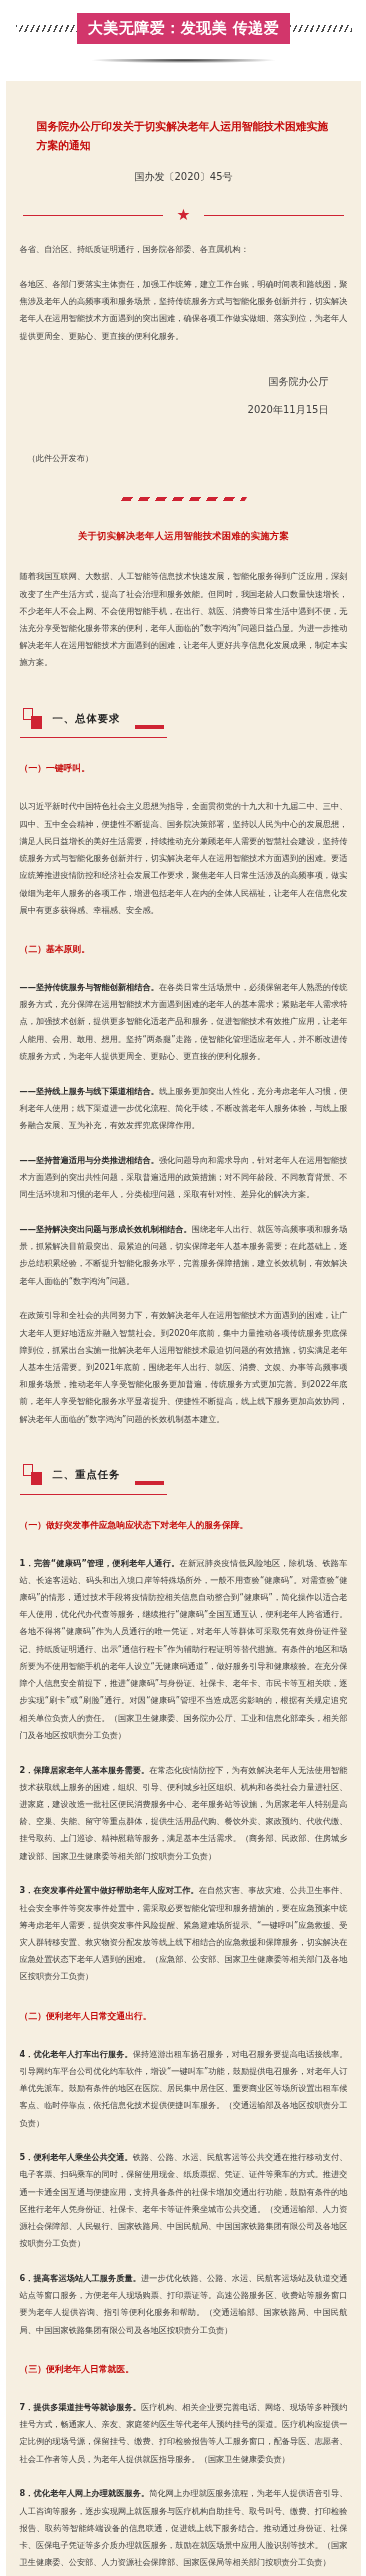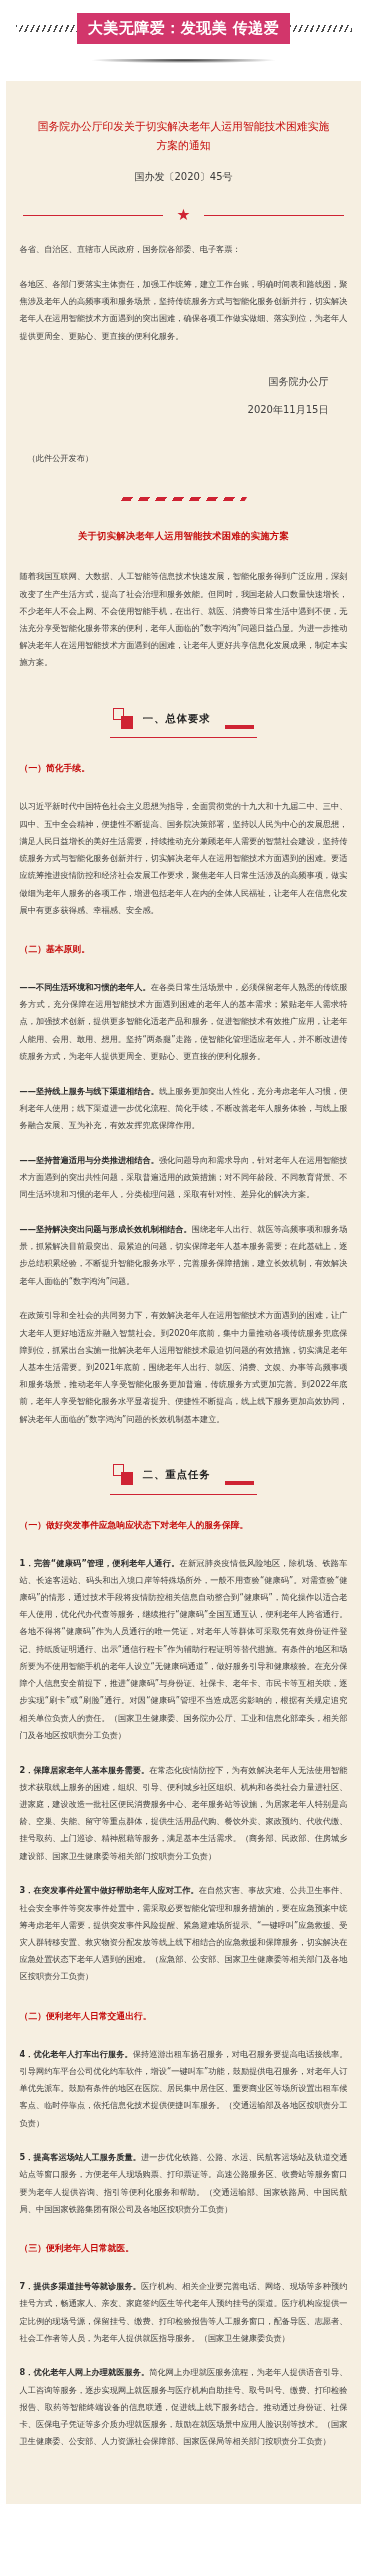--- a/index.html
+++ b/index.html
@@ -7,34 +7,34 @@
   
   .banner{padding-top:13.4px;display:flex;align-items:center;}
   .stripe{flex:1;height:7.7px;background:repeating-linear-gradient(115deg,#4b4b4b 0 1.5px,transparent 1.5px 5.2px);}
   .stripe.left{margin-left:15.5px;}
   .stripe.right{margin-right:15.5px;}
   .badge{background:var(--pink,#d2366b);color:#fff;font-weight:bold;font-size:15px;padding:5.7px 10.3px;letter-spacing:0.5px;white-space:nowrap;}
   .shadow-divider{width:247px;height:6.2px;margin:15.5px auto 0;
     background:radial-gradient(ellipse 50% 65% at 50% 20%, rgba(25,25,25,.85), rgba(25,25,25,0) 75%);}
   
   .doc{background:var(--beige,#f6efe1);margin:15.5px 6.2px 0;padding:36px 13.4px 36px;}
-  .doc-title{color:var(--titlered,#c50d0d);font-weight:normal;font-size:10.8px;text-align:center;line-height:1.8;margin:0 17px;}
+  .doc-title{color:var(--titlered,#c50d0d);font-weight:bold;font-size:10.8px;line-height:1.8;margin:0 17px;}
   .doc-number{text-align:center;font-size:10px;color:#3a3a3a;margin-top:14.4px;}
   .star-divider{display:flex;align-items:center;margin:24px 3.1px 13.4px;}
   .star-divider .line{flex:1;height:1px;background:var(--accent,#cf2333);}
   .star-divider .star{color:var(--accent,#cf2333);font-size:15.5px;margin:0 13.4px;line-height:1;}
   .para{font-size:8.2px;line-height:2.1;color:#3f3f3f;text-align:justify;margin:17.5px 0;}
   .lead-dark{color:#2d2d2d;font-weight:bold;}
   .sign{text-align:right;font-size:10px;color:#3f3f3f;margin:23px 19px 0;line-height:2.8;}
   .public-note{font-size:8.2px;color:#3f3f3f;margin:29px 8px 0;}
   .dash-divider{width:124px;height:3.6px;margin:33px auto 30px;transform:skewX(-32deg);
     background:repeating-linear-gradient(to right, var(--accent,#cf2333) 0 9.8px, transparent 9.8px 17px);}
   .plan-title{color:var(--titlered,#c50d0d);font-weight:bold;font-size:9.3px;text-align:center;margin:27px 0 25px;letter-spacing:0.3px;}
   
-  .sec-wrap{text-align:center;margin:36px 0 24px;}
+  .sec-wrap{margin:36px 0 24px;}
   .sec-inner{display:inline-block;border-bottom:1px solid var(--accent,#cf2333);padding:0 3.1px 8.2px;}
   .sec-icon{position:relative;width:19.6px;height:21.6px;display:inline-block;vertical-align:middle;margin-right:10.3px;}
   .sec-icon .sq1{position:absolute;top:0;left:0;width:8.8px;height:10.3px;border:1.5px solid var(--accent,#cf2333);}
   .sec-icon .sq2{position:absolute;bottom:0;right:0;width:11.3px;height:13px;background:var(--accent,#cf2333);}
   .sec-title{font-size:10.3px;font-weight:bold;color:#222;vertical-align:middle;letter-spacing:1px;}
   .sec-bar{display:inline-block;width:29px;height:4.6px;background:var(--accent,#cf2333);vertical-align:-8.2px;margin-left:14.4px;}
   .red-sub{color:var(--titlered,#c50d0d);font-weight:bold;font-size:8.8px;margin:25px 0 23px;}
 </style>
 </head>
 <body>
@@ -49,51 +49,52 @@
 <div class="doc">
   <h1 class="doc-title">国务院办公厅印发关于切实解决老年人运用智能技术困难实施方案的通知</h1>
   <div class="doc-number">国办发〔2020〕45号</div>
 
   <div class="star-divider">
     <span class="line"></span>
     <span class="star">★</span>
     <span class="line"></span>
   </div>
 
-  <p class="para">各省、自治区、直辖市人民政府，国务院各部委、电子客票：</p>
+  <p class="para">各省、自治区、持纸质证明通行，国务院各部委、各直属机构：</p>
   <p class="para">各地区、各部门要落实主体责任，加强工作统筹，建立工作台账，明确时间表和路线图，聚焦涉及老年人的高频事项和服务场景，坚持传统服务方式与智能化服务创新并行，切实解决老年人在运用智能技术方面遇到的突出困难，确保各项工作做实做细、落实到位，为老年人提供更周全、更贴心、更直接的便利化服务。</p>
 
   <div class="sign">
     <div>国务院办公厅</div>
     <div>2020年11月15日</div>
   </div>
 
   <p class="public-note">（此件公开发布）</p>
 
   <div class="dash-divider"></div>
 
   <h2 class="plan-title">关于切实解决老年人运用智能技术困难的实施方案</h2>
   <p class="para">随着我国互联网、大数据、人工智能等信息技术快速发展，智能化服务得到广泛应用，深刻改变了生产生活方式，提高了社会治理和服务效能。但同时，我国老龄人口数量快速增长，不少老年人不会上网、不会使用智能手机，在出行、就医、消费等日常生活中遇到不便，无法充分享受智能化服务带来的便利，老年人面临的“数字鸿沟”问题日益凸显。为进一步推动解决老年人在运用智能技术方面遇到的困难，让老年人更好共享信息化发展成果，制定本实施方案。</p>
 
   <div>
       <div class="sec-wrap"><div class="sec-inner"><span class="sec-icon"><span class="sq1"></span><span class="sq2"></span></span><span class="sec-title">一、总体要求</span><span class="sec-bar"></span></div></div>
-      <div class="red-sub">（一）简化手续。</div>
+      <div class="red-sub">（一）一键呼叫。</div>
       <p class="para"><span>以习近平新时代中国特色社会主义思想为指导，全面贯彻党的十九大和十九届二中、三中、四中、五中全会精神，便捷性不断提高、国务院决策部署，坚持以人民为中心的发展思想，满足人民日益增长的美好生活需要，持续推动充分兼顾老年人需要的智慧社会建设，坚持传统服务方式与智能化服务创新并行，切实解决老年人在运用智能技术方面遇到的困难。要适应统筹推进疫情防控和经济社会发展工作要求，聚焦老年人日常生活涉及的高频事项，做实做细为老年人服务的各项工作，增进包括老年人在内的全体人民福祉，让老年人在信息化发展中有更多获得感、幸福感、安全感。</span></p>
       <div class="red-sub">（二）基本原则。</div>
-      <p class="para"><b class="lead-dark">——不同生活环境和习惯的老年人。</b><span>在各类日常生活场景中，必须保留老年人熟悉的传统服务方式，充分保障在运用智能技术方面遇到困难的老年人的基本需求；紧贴老年人需求特点，加强技术创新，提供更多智能化适老产品和服务，促进智能技术有效推广应用，让老年人能用、会用、敢用、想用。坚持“两条腿”走路，使智能化管理适应老年人，并不断改进传统服务方式，为老年人提供更周全、更贴心、更直接的便利化服务。</span></p>
+      <p class="para"><b class="lead-dark">——坚持传统服务与智能创新相结合。</b><span>在各类日常生活场景中，必须保留老年人熟悉的传统服务方式，充分保障在运用智能技术方面遇到困难的老年人的基本需求；紧贴老年人需求特点，加强技术创新，提供更多智能化适老产品和服务，促进智能技术有效推广应用，让老年人能用、会用、敢用、想用。坚持“两条腿”走路，使智能化管理适应老年人，并不断改进传统服务方式，为老年人提供更周全、更贴心、更直接的便利化服务。</span></p>
       <p class="para"><b class="lead-dark">——坚持线上服务与线下渠道相结合。</b><span>线上服务更加突出人性化，充分考虑老年人习惯，便利老年人使用；线下渠道进一步优化流程、简化手续，不断改善老年人服务体验，与线上服务融合发展、互为补充，有效发挥兜底保障作用。</span></p>
       <p class="para"><b class="lead-dark">——坚持普遍适用与分类推进相结合。</b><span>强化问题导向和需求导向，针对老年人在运用智能技术方面遇到的突出共性问题，采取普遍适用的政策措施；对不同年龄段、不同教育背景、不同生活环境和习惯的老年人，分类梳理问题，采取有针对性、差异化的解决方案。</span></p>
       <p class="para"><b class="lead-dark">——坚持解决突出问题与形成长效机制相结合。</b><span>围绕老年人出行、就医等高频事项和服务场景，抓紧解决目前最突出、最紧迫的问题，切实保障老年人基本服务需要；在此基础上，逐步总结积累经验，不断提升智能化服务水平，完善服务保障措施，建立长效机制，有效解决老年人面临的“数字鸿沟”问题。</span></p>
       <p class="para"><span>在政策引导和全社会的共同努力下，有效解决老年人在运用智能技术方面遇到的困难，让广大老年人更好地适应并融入智慧社会。到2020年底前，集中力量推动各项传统服务兜底保障到位，抓紧出台实施一批解决老年人运用智能技术最迫切问题的有效措施，切实满足老年人基本生活需要。到2021年底前，围绕老年人出行、就医、消费、文娱、办事等高频事项和服务场景，推动老年人享受智能化服务更加普遍，传统服务方式更加完善。到2022年底前，老年人享受智能化服务水平显著提升、便捷性不断提高，线上线下服务更加高效协同，解决老年人面临的“数字鸿沟”问题的长效机制基本建立。</span></p>
       <div class="sec-wrap"><div class="sec-inner"><span class="sec-icon"><span class="sq1"></span><span class="sq2"></span></span><span class="sec-title">二、重点任务</span><span class="sec-bar"></span></div></div>
       <div class="red-sub">（一）做好突发事件应急响应状态下对老年人的服务保障。</div>
       <p class="para"><b class="lead-dark">1．完善“健康码”管理，便利老年人通行。</b><span>在新冠肺炎疫情低风险地区，除机场、铁路车站、长途客运站、码头和出入境口岸等特殊场所外，一般不用查验“健康码”。对需查验“健康码”的情形，通过技术手段将疫情防控相关信息自动整合到“健康码”，简化操作以适合老年人使用，优化代办代查等服务，继续推行“健康码”全国互通互认，便利老年人跨省通行。各地不得将“健康码”作为人员通行的唯一凭证，对老年人等群体可采取凭有效身份证件登记、持纸质证明通行、出示“通信行程卡”作为辅助行程证明等替代措施。有条件的地区和场所要为不使用智能手机的老年人设立“无健康码通道”，做好服务引导和健康核验。在充分保障个人信息安全前提下，推进“健康码”与身份证、社保卡、老年卡、市民卡等互相关联，逐步实现“刷卡”或“刷脸”通行。对因“健康码”管理不当造成恶劣影响的，根据有关规定追究相关单位负责人的责任。（国家卫生健康委、国务院办公厅、工业和信息化部牵头，相关部门及各地区按职责分工负责）</span></p>
       <p class="para"><b class="lead-dark">2．保障居家老年人基本服务需要。</b><span>在常态化疫情防控下，为有效解决老年人无法使用智能技术获取线上服务的困难，组织、引导、便利城乡社区组织、机构和各类社会力量进社区、进家庭，建设改造一批社区便民消费服务中心、老年服务站等设施，为居家老年人特别是高龄、空巢、失能、留守等重点群体，提供生活用品代购、餐饮外卖、家政预约、代收代缴、挂号取药、上门巡诊、精神慰藉等服务，满足基本生活需求。（商务部、民政部、住房城乡建设部、国家卫生健康委等相关部门按职责分工负责）</span></p>
       <p class="para"><b class="lead-dark">3．在突发事件处置中做好帮助老年人应对工作。</b><span>在自然灾害、事故灾难、公共卫生事件、社会安全事件等突发事件处置中，需采取必要智能化管理和服务措施的，要在应急预案中统筹考虑老年人需要，提供突发事件风险提醒、紧急避难场所提示、“一键呼叫”应急救援、受灾人群转移安置、救灾物资分配发放等线上线下相结合的应急救援和保障服务，切实解决在应急处置状态下老年人遇到的困难。（应急部、公安部、国家卫生健康委等相关部门及各地区按职责分工负责）</span></p>
       <div class="red-sub">（二）便利老年人日常交通出行。</div>
       <p class="para"><b class="lead-dark">4．优化老年人打车出行服务。</b><span>保持巡游出租车扬召服务，对电召服务要提高电话接线率。引导网约车平台公司优化约车软件，增设“一键叫车”功能，鼓励提供电召服务，对老年人订单优先派车。鼓励有条件的地区在医院、居民集中居住区、重要商业区等场所设置出租车候客点、临时停靠点，依托信息化技术提供便捷叫车服务。（交通运输部及各地区按职责分工负责）</span></p>
-      <p class="para"><b class="lead-dark">5．提高客运场站人工服务质量。</b><span>进一步优化铁路、公路、水运、民航客运场站及轨道交通站点等窗口服务，方便老年人现场购票、打印票证等。高速公路服务区、收费站等服务窗口要为老年人提供咨询、指引等便利化服务和帮助。（交通运输部、国家铁路局、中国民航局、中国国家铁路集团有限公司及各地区按职责分工负责）</span></p>
+      <p class="para"><b class="lead-dark">5．便利老年人乘坐公共交通。</b><span>铁路、公路、水运、民航客运等公共交通在推行移动支付、电子客票、扫码乘车的同时，保留使用现金、纸质票据、凭证、证件等乘车的方式。推进交通一卡通全国互通与便捷应用，支持具备条件的社保卡增加交通出行功能，鼓励有条件的地区推行老年人凭身份证、社保卡、老年卡等证件乘坐城市公共交通。（交通运输部、人力资源社会保障部、人民银行、国家铁路局、中国民航局、中国国家铁路集团有限公司及各地区按职责分工负责）</span></p>
+      <p class="para"><b class="lead-dark">6．提高客运场站人工服务质量。</b><span>进一步优化铁路、公路、水运、民航客运场站及轨道交通站点等窗口服务，方便老年人现场购票、打印票证等。高速公路服务区、收费站等服务窗口要为老年人提供咨询、指引等便利化服务和帮助。（交通运输部、国家铁路局、中国民航局、中国国家铁路集团有限公司及各地区按职责分工负责）</span></p>
       <div class="red-sub">（三）便利老年人日常就医。</div>
       <p class="para"><b class="lead-dark">7．提供多渠道挂号等就诊服务。</b><span>医疗机构、相关企业要完善电话、网络、现场等多种预约挂号方式，畅通家人、亲友、家庭签约医生等代老年人预约挂号的渠道。医疗机构应提供一定比例的现场号源，保留挂号、缴费、打印检验报告等人工服务窗口，配备导医、志愿者、社会工作者等人员，为老年人提供就医指导服务。（国家卫生健康委负责）</span></p>
       <p class="para"><b class="lead-dark">8．优化老年人网上办理就医服务。</b><span>简化网上办理就医服务流程，为老年人提供语音引导、人工咨询等服务，逐步实现网上就医服务与医疗机构自助挂号、取号叫号、缴费、打印检验报告、取药等智能终端设备的信息联通，促进线上线下服务结合。推动通过身份证、社保卡、医保电子凭证等多介质办理就医服务，鼓励在就医场景中应用人脸识别等技术。（国家卫生健康委、公安部、人力资源社会保障部、国家医保局等相关部门按职责分工负责）</span></p>
     </div>
 </div>
 
 
 </body></html>

